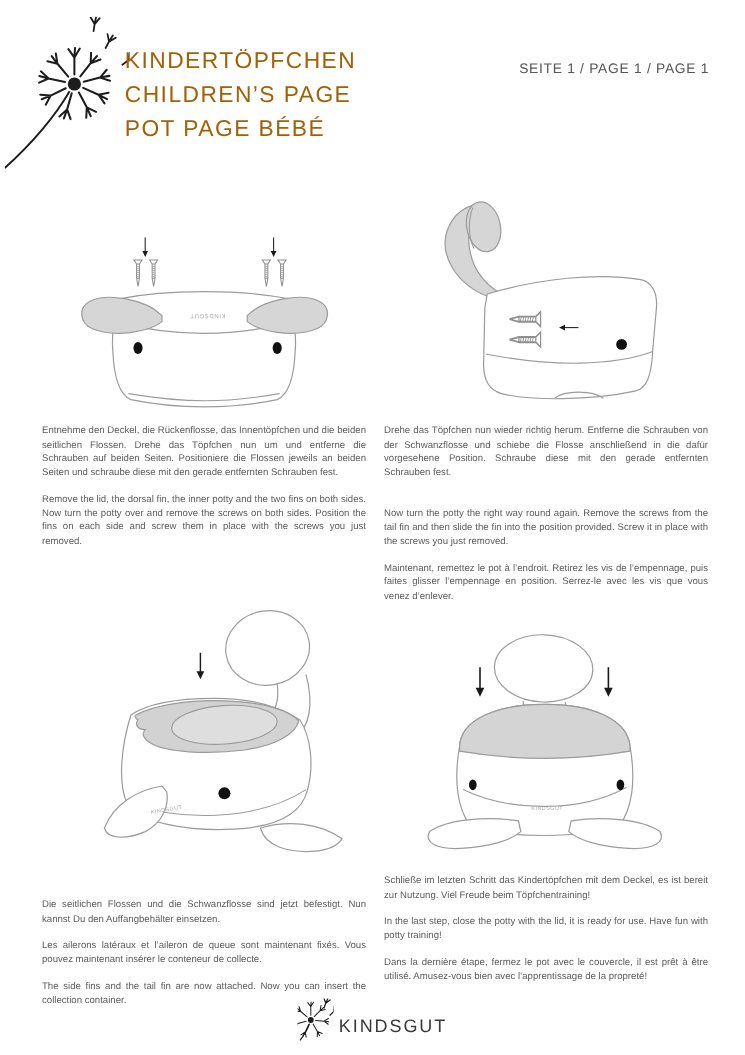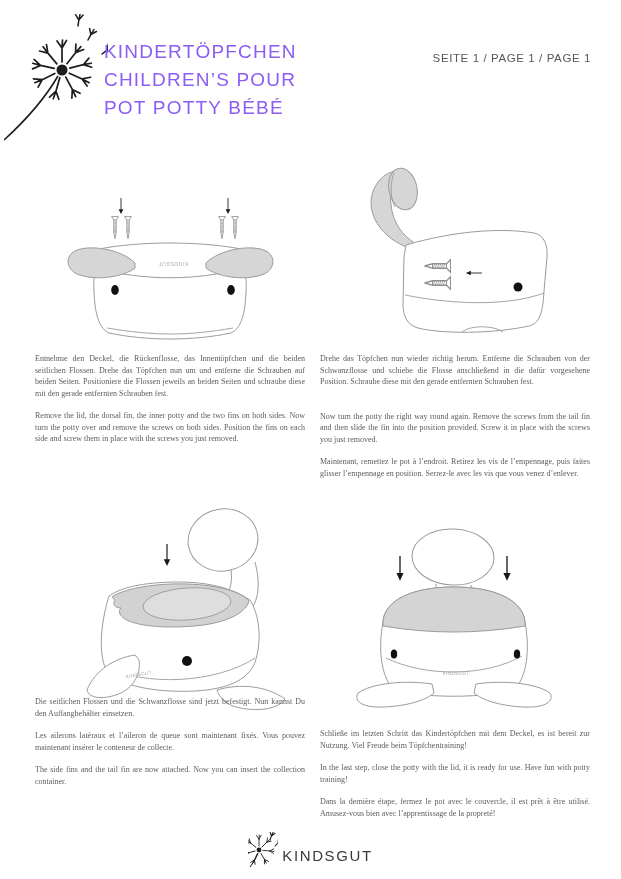--- a/index.html
+++ b/index.html
@@ -3,39 +3,39 @@
 <meta charset="utf-8">
 <style>
   * { margin:0; padding:0; box-sizing:border-box; }
   html,body { width:621px; height:879px; }
   body { background:#ffffff; font-family:"Liberation Sans", sans-serif; position:relative; overflow:hidden; }
   .page { position:absolute; inset:0; background:#fff; }
 
   .brand-logo { position:absolute; left:4px; top:14px; width:104px; height:128px; }
 
   .title { position:absolute; left:104px; top:38px; font-size:19px; line-height:28px;
-           letter-spacing:1.2px; color:#8b5cf6; font-weight:400; }
+           letter-spacing:1.2px; color:#a16207; font-weight:400; }
   .page-info { position:absolute; top:52px; right:30px; font-size:11.5px; letter-spacing:0.6px; color:#565656; }
   .section-heading { position:absolute; left:35px; top:144px; font-size:11.5px; letter-spacing:0.4px; color:#4e4e4e; }
 
   .illus { position:absolute; }
   .illus svg { display:block; width:100%; height:100%; }
 
   .textblock { position:absolute; width:270px; font-size:8px; line-height:11.5px;
                color:#5c5c5c; text-align:justify; }
-  .textblock p { margin-bottom:11px;font-family:Liberation Serif, serif; }
+  .textblock p { margin-bottom:11px; }
   .textblock p.gap-lg { margin-bottom:23px; }
 
   .illus-1 { left:35px;  top:170px; width:270px; height:180px; }
   .illus-2 { left:320px; top:165px; width:270px; height:185px; }
   .text-1  { left:35px;  top:353px; }
   .text-2  { left:320px; top:353px; }
   .illus-3 { left:35px;  top:500px; width:270px; height:225px; }
   .illus-4 { left:320px; top:502px; width:270px; height:210px; }
-  .text-3  { left:35px;  top:696px; }
+  .text-3  { left:35px;  top:748px; }
   .text-4  { left:320px; top:728px; }
 
   .footer-logo { position:absolute; left:0; right:0; top:832px; display:flex;
                  align-items:center; justify-content:center; gap:4px; }
   .footer-logo svg { width:30px; height:36px; }
   .footer-wordmark { font-size:15px; letter-spacing:1.6px; color:#3a3a3a; padding-top:10px; }
 
   .illus-mark { font-family:"Liberation Sans", sans-serif; }
 </style>
 </head>
@@ -82,22 +82,22 @@
         <use href="#fseed" transform="translate(84,26) rotate(28)"></use>
         <use href="#fseed" transform="translate(98,40) rotate(52)"></use>
         <use href="#fseed" transform="translate(74,12) rotate(8)"></use>
       </g>
       <path d="M 54,62 C 40,86 22,106 0,126" fill="none" stroke="#1d1d1d" stroke-width="1.6"></path>
     </svg>
   </div>
 
   <div class="title">
     <div>KINDERTÖPFCHEN</div>
-    <div>CHILDREN’S POUR</div>
-    <div>POT POTTY BÉBÉ</div>
+    <div>CHILDREN’S PAGE</div>
+    <div>POT PAGE BÉBÉ</div>
   </div>
 
   <div class="page-info">SEITE 1 / PAGE 1 / PAGE 1</div>
 
 
   <div class="illus illus-1">
     <svg viewBox="0 0 270 180">
       <g>
         <use href="#arrow-down" transform="translate(86,28) scale(0.62)"></use>
         <use href="#arrow-down" transform="translate(193,28) scale(0.62)"></use>

